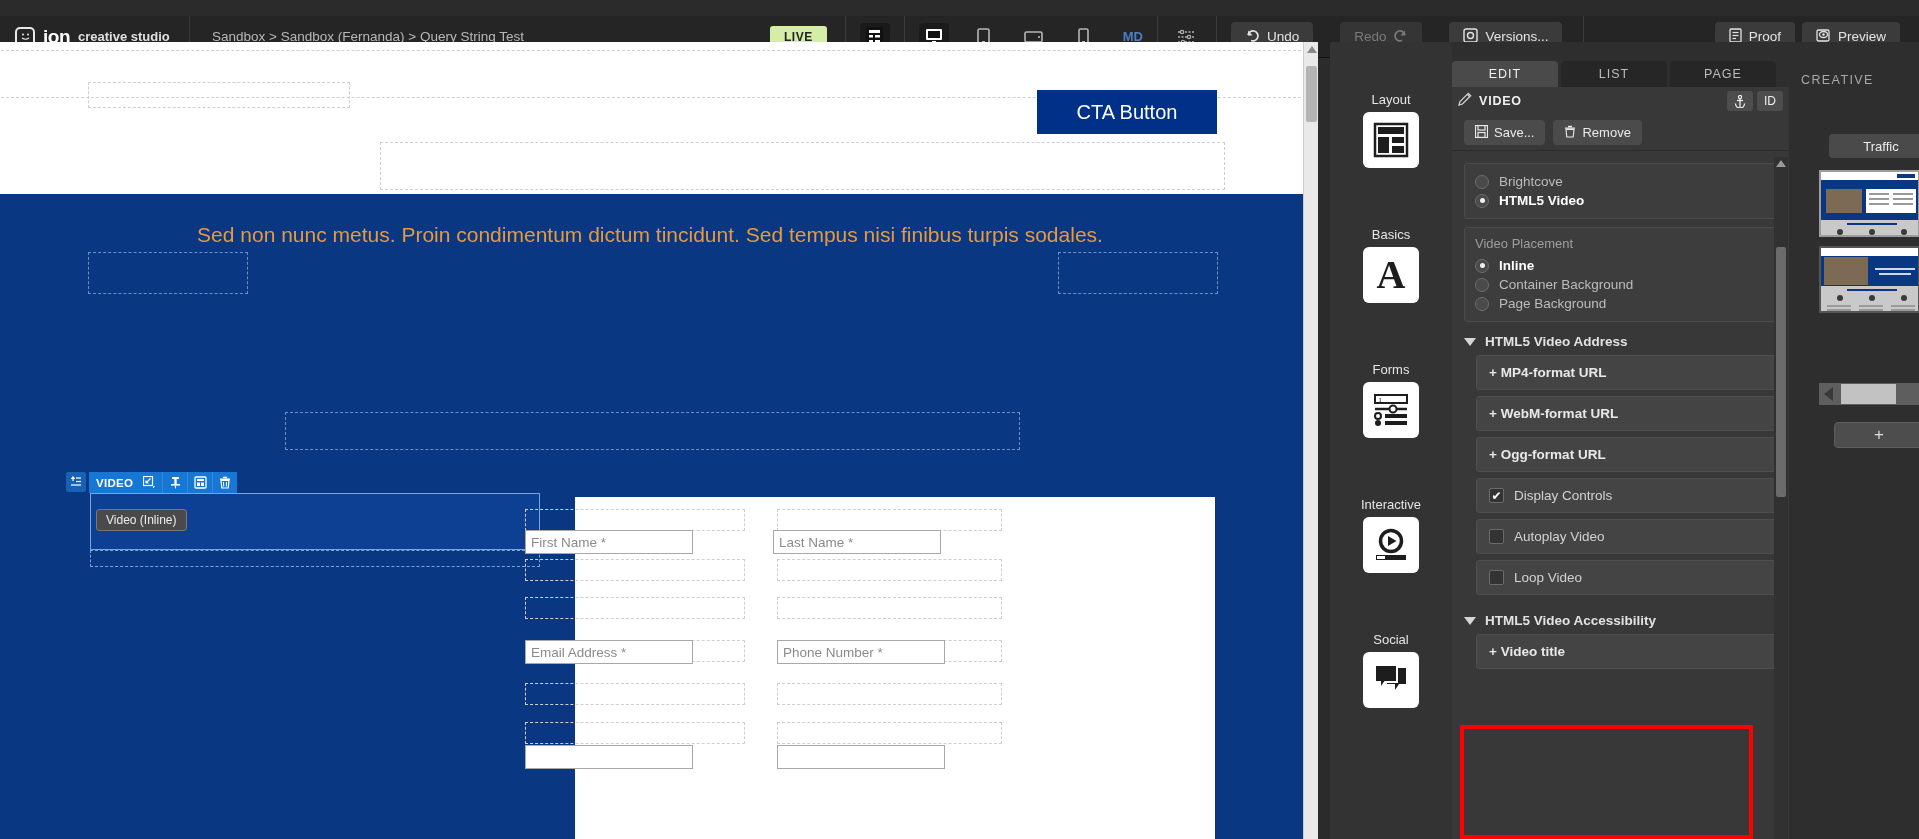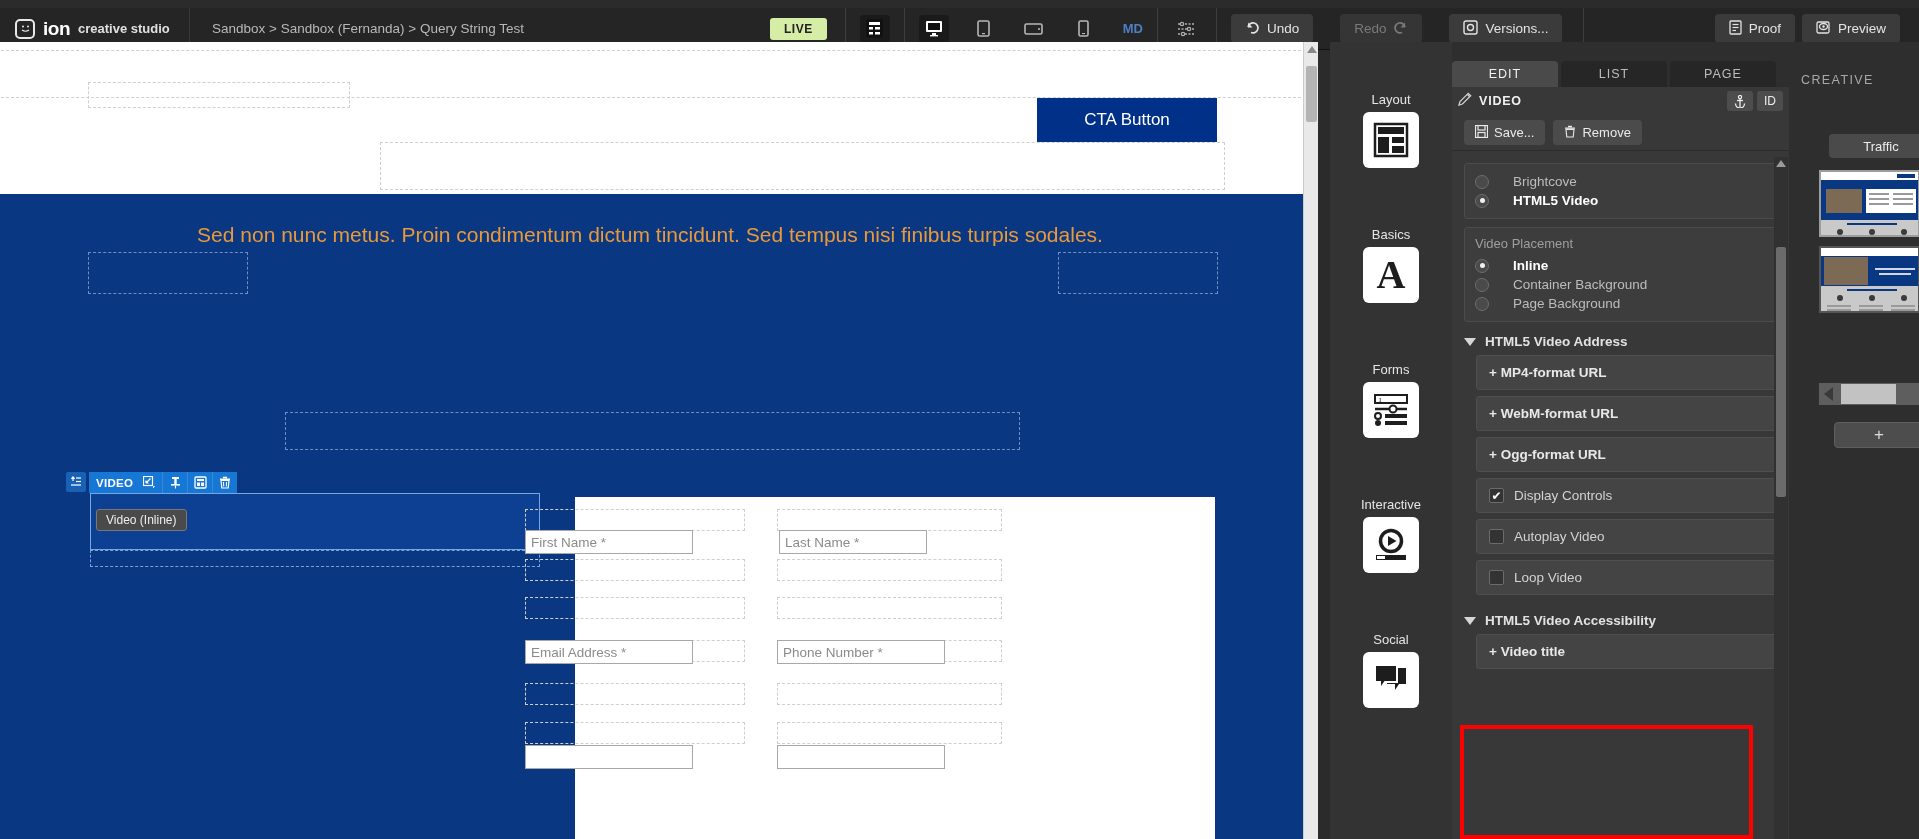--- a/index.html
+++ b/index.html
@@ -5,21 +5,21 @@
   * { box-sizing: border-box; margin: 0; padding: 0; }
   html, body {
     width: 1919px; height: 839px; overflow: hidden;
     font-family: "Liberation Sans", sans-serif;
     background: #2b2b2b;
   }
   body { position: relative; }
 
   
   .topbar {
-    position: absolute; top: 8px; left: 0; width: 1919px; height: 42px;
+    position: absolute; top: 16px; left: 0; width: 1919px; height: 42px;
     background: #252525; display: flex; align-items: stretch;
     border-bottom: 1px solid #111;
   }
   .brand {
     width: 190px; display: flex; align-items: center; gap: 8px;
     padding-left: 15px; border-right: 1px solid #3a3a3a;
   }
   .brand-mark {
     width: 20px; height: 20px; border: 2px solid #e8e8e8; border-radius: 5px;
     display: flex; align-items: center; justify-content: center;
@@ -69,22 +69,22 @@
   .cs-arrow { position: absolute; top: 4px; left: 3px; width: 0; height: 0;
     border-left: 5px solid transparent; border-right: 5px solid transparent; border-bottom: 7px solid #888; }
 
   .white-zone { position: absolute; top: 0; left: 0; width: 1303px; height: 152px; background: #fff; }
   .blue-zone { position: absolute; top: 152px; left: 0; width: 1303px; height: 645px; background: #0a3782; }
 
   .guide { position: absolute; border: 1px dashed #cfcfcf; }
   .guide-blue { position: absolute; border: 1px dashed #6f8fc4; }
 
   .cta-button {
-    position: absolute; top: 56px; left: 1037px; width: 180px; height: 44px;
-    background: #013088; color: #fff; font-size: 17px;
+    position: absolute; top: 48px; left: 1037px; width: 180px; height: 44px;
+    background: #013088; color: #fff; font-size: 20px;
     display: flex; align-items: center; justify-content: center;
   }
 
   .headline {
     position: absolute; top: 175px; left: 150px; width: 1000px;
     text-align: center; color: #e8993a; font-size: 21px; line-height: 1.72;
   }
 
   
   .el-toolbar { position: absolute; top: 430px; left: 66px; display: flex; align-items: flex-start; gap: 3px; z-index: 30; }
@@ -148,21 +148,21 @@
     display: flex; align-items: center; justify-content: center; font-size: 12px; margin-left: 4px;
   }
   .actionrow { height: 36px; display: flex; align-items: center; gap: 8px; padding: 0 12px; border-bottom: 1px solid #2b2b2b; }
   .act-btn {
     display: flex; align-items: center; gap: 6px; height: 25px; padding: 0 11px;
     background: #4b4b4b; border-radius: 4px; color: #eaeaea; font-size: 13px;
   }
 
   .scrollarea { position: absolute; top: 70px; left: 0; width: 337px; height: 682px; overflow: hidden; }
   .sec { margin: 8px 12px; background: #3d3d3d; border: 1px solid #4b4b4b; border-radius: 3px; padding: 8px 10px; }
-  .radio-row { display: flex; align-items: center; gap: 24px; padding: 2px 0; }
+  .radio-row { display: flex; align-items: center; gap: 10px; padding: 2px 0; }
   .radio {
     width: 14px; height: 14px; border-radius: 50%; background: #4a4a4a;
     border: 1px solid #6d6d6d; flex: 0 0 14px;
     display: flex; align-items: center; justify-content: center;
   }
   .radio.on::after { content: ''; width: 5px; height: 5px; border-radius: 50%; background: #f0f0f0; }
   .radio-lbl { color: #bcbcbc; font-size: 13.5px; }
   .radio-lbl.sel { color: #fff; font-weight: bold; }
   .sec-cap { color: #9e9e9e; font-size: 13px; margin-bottom: 5px; }
 
@@ -424,21 +424,21 @@
           </svg>
       </div>
     </div>
   </div>
   <div class="tooltip">Video (Inline)</div>
 
   <div class="form-card">
     <div class="dash-slot" style="top:12px;left:-50px;width:220px;"></div>
     <div class="dash-slot" style="top:12px;left:202px;width:225px;"></div>
     <div class="field" style="top:33px;left:-50px;width:168px;">First Name *</div>
-    <div class="field" style="top:33px;left:204px;width:148px;">Last Name *</div>
+    <div class="field" style="top:33px;left:198px;width:168px;">Last Name *</div>
     <div class="dash-slot" style="top:62px;left:-50px;width:220px;"></div>
     <div class="dash-slot" style="top:62px;left:202px;width:225px;"></div>
     <div class="dash-slot" style="top:100px;left:-50px;width:220px;"></div>
     <div class="dash-slot" style="top:100px;left:202px;width:225px;"></div>
     <div class="dash-slot" style="top:143px;left:-50px;width:220px;"></div>
     <div class="dash-slot" style="top:143px;left:202px;width:225px;"></div>
     <div class="field" style="top:143px;left:-50px;width:168px;">Email Address *</div>
     <div class="field" style="top:143px;left:202px;width:168px;">Phone Number *</div>
     <div class="dash-slot" style="top:186px;left:-50px;width:220px;"></div>
     <div class="dash-slot" style="top:186px;left:202px;width:225px;"></div>

